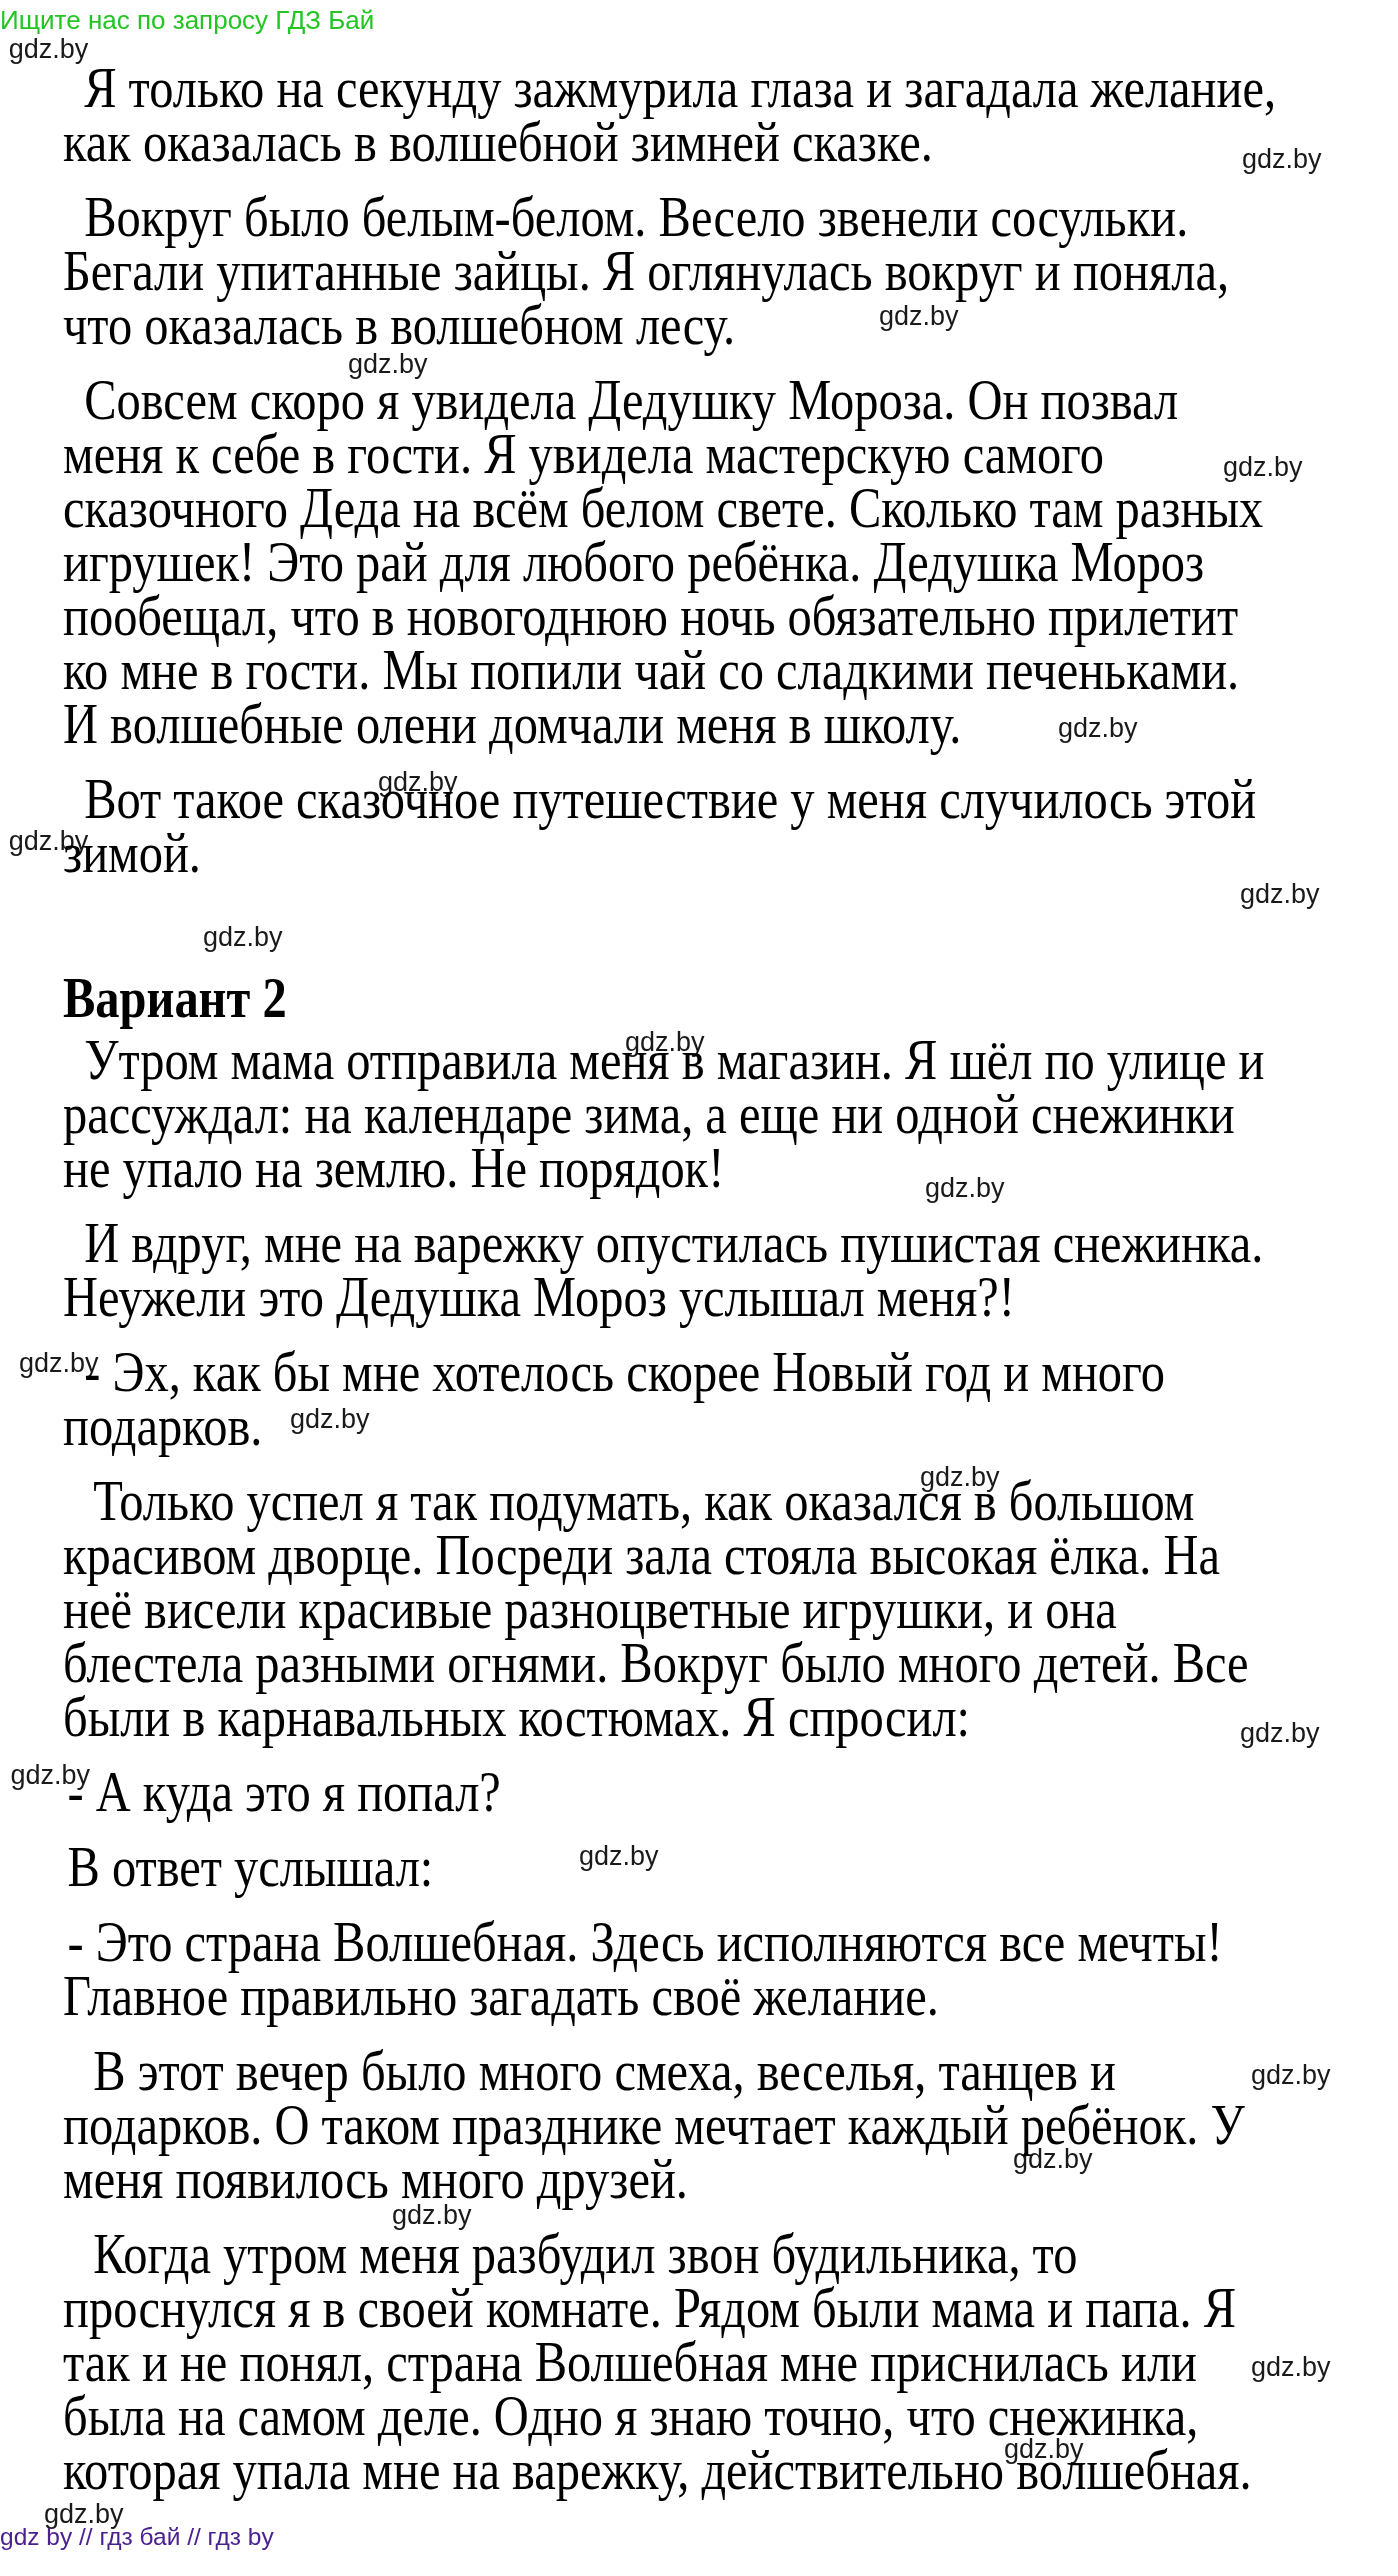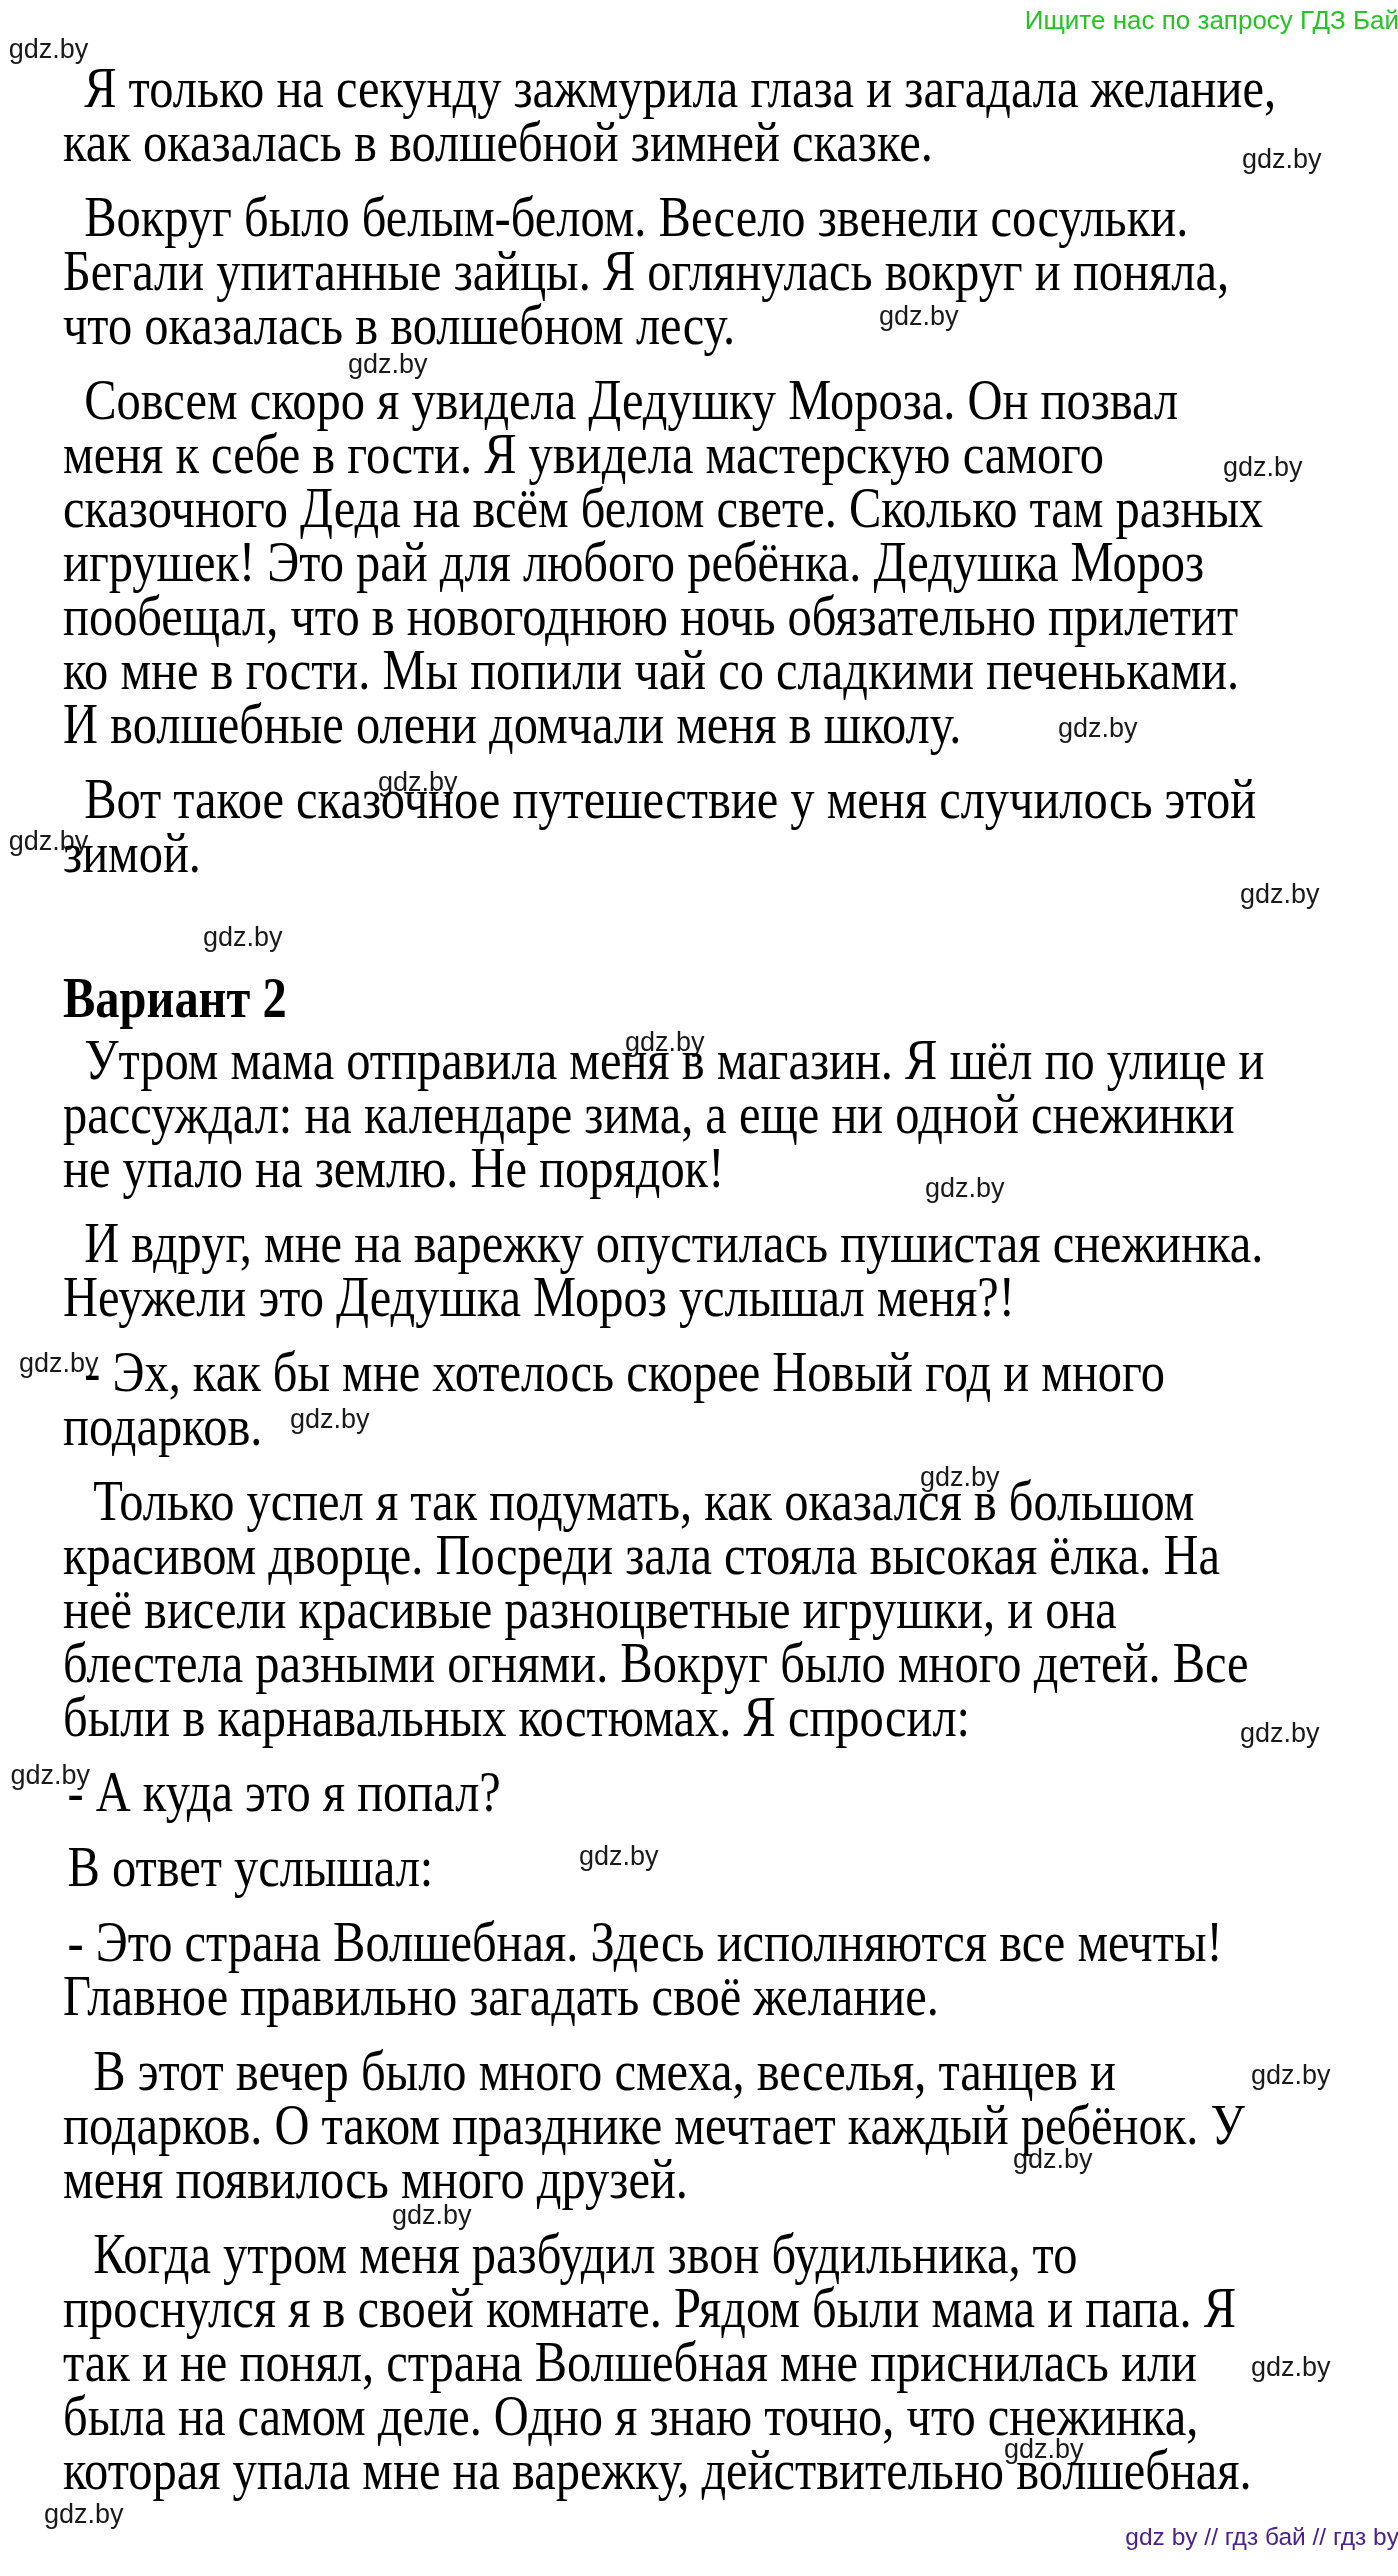--- a/index.html
+++ b/index.html
@@ -9,21 +9,21 @@
     height: 2576px;
     background: #ffffff;
     overflow: hidden;
     font-family: "Liberation Serif", "DejaVu Serif", serif;
   }
   .banner {
     position: absolute;
     top: 5.2px;
     left: 0;
     width: 100%;
-    text-align: right;
+    text-align: left;
     font-family: "Liberation Sans", "DejaVu Sans", sans-serif;
     font-size: 26px;
     line-height: 30px;
     color: #22c522;
     z-index: 3;
   }
   .wm {
     position: absolute;
     font-family: "Liberation Sans", "DejaVu Sans", sans-serif;
     font-size: 27px;
@@ -55,21 +55,21 @@
     font-size: 56px;
     line-height: 54px;
     font-weight: 700;
     margin: 91px 0 7.9px 0;
   }
   .footer {
     position: absolute;
     top: 2523px;
     left: 0;
     width: 100%;
-    text-align: right;
+    text-align: left;
     font-family: "Liberation Sans", "DejaVu Sans", sans-serif;
     font-size: 24.5px;
     line-height: 28px;
     color: #4b2190;
     z-index: 3;
   }
 </style>
 </head>
 <body>
 

